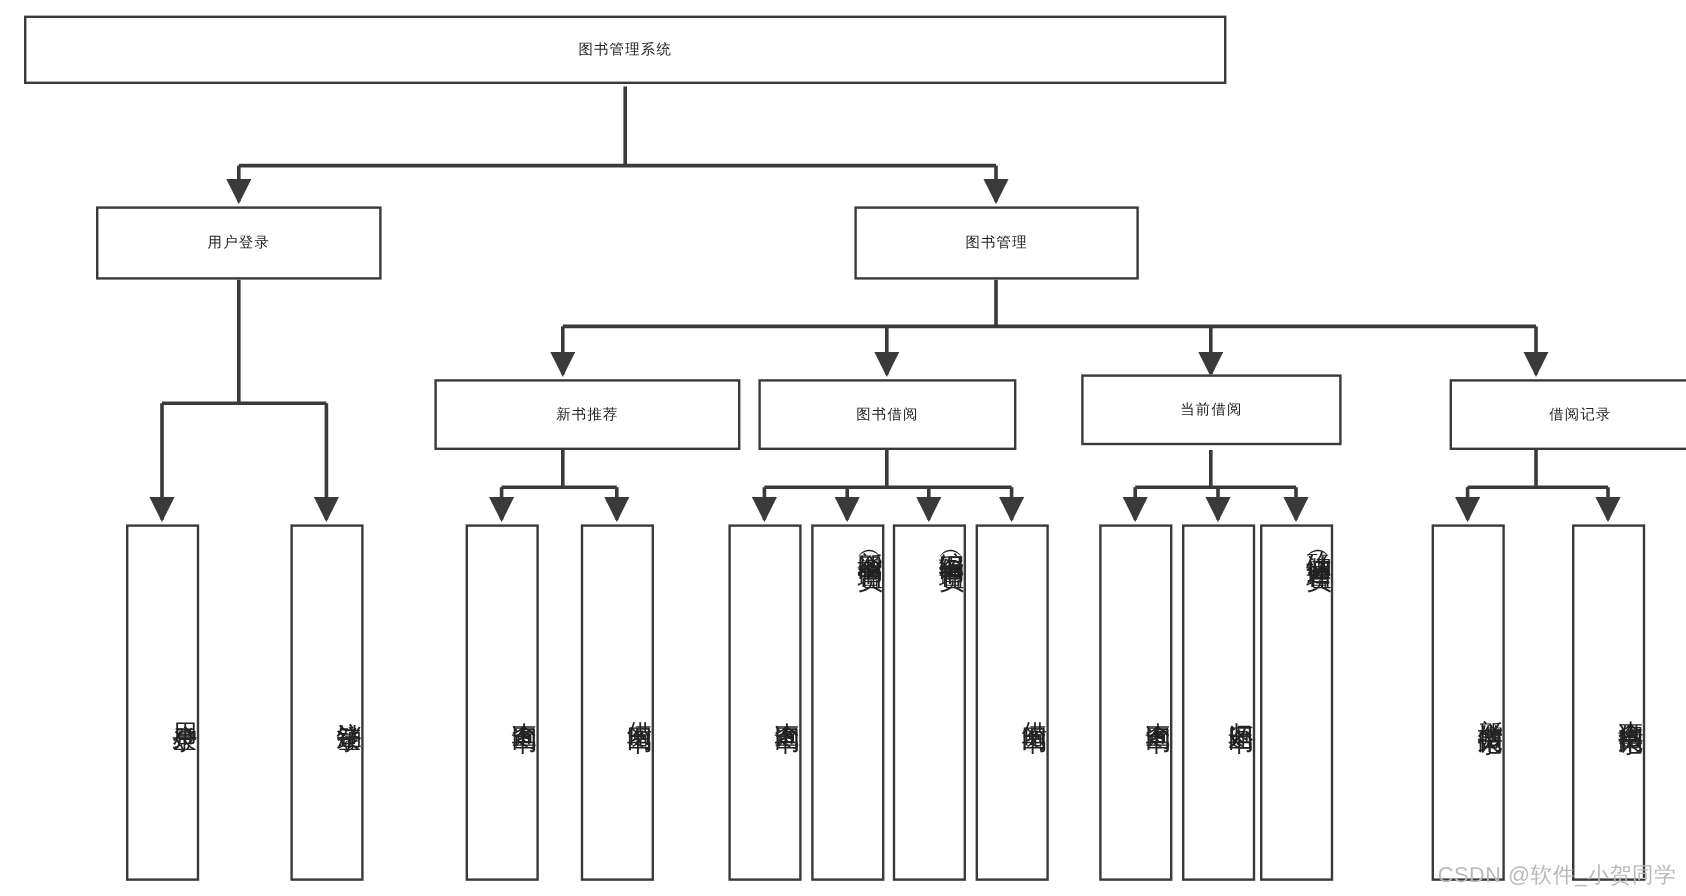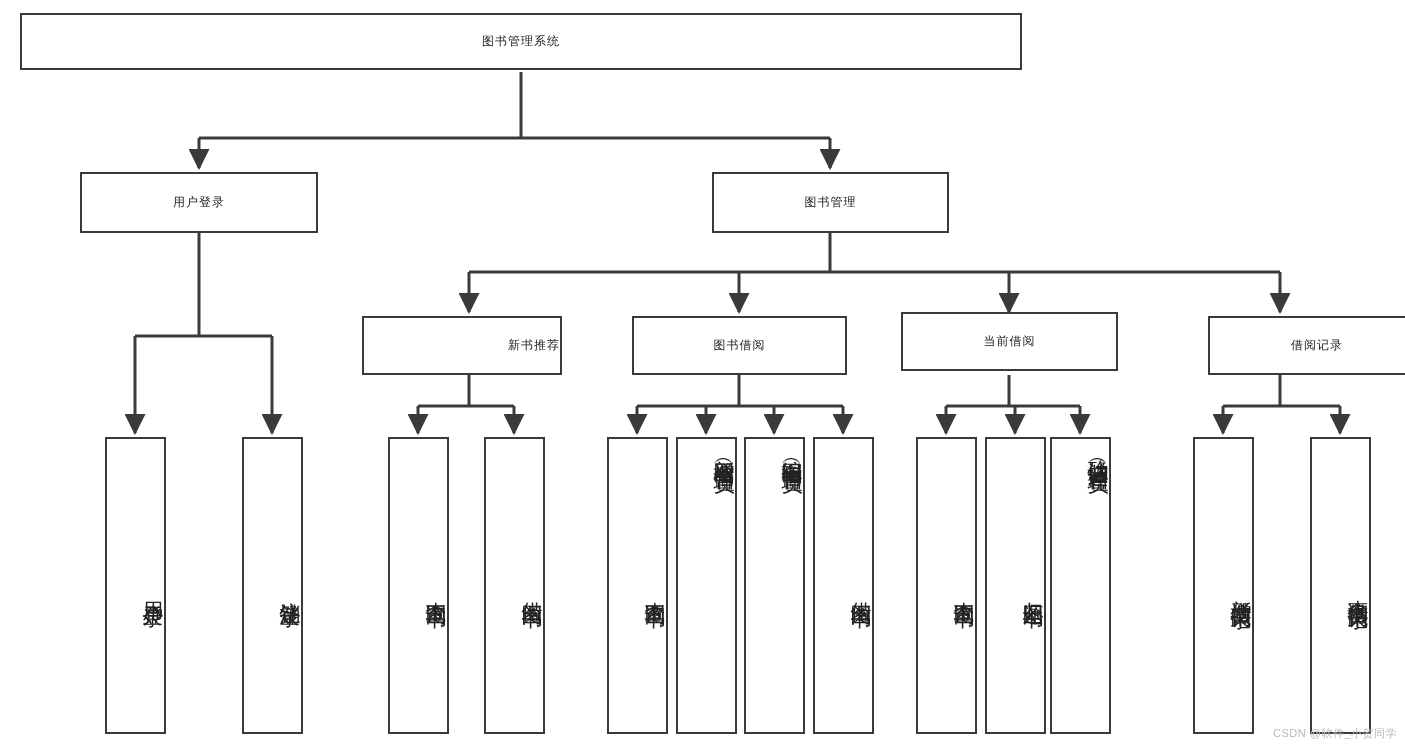--- a/index.html
+++ b/index.html
@@ -9,21 +9,21 @@
   svg.edges{position:absolute;left:0;top:0;width:1405px;height:747px;}
   .node{position:absolute;box-sizing:border-box;background:#ffffff;
         border:2px solid #3a3a3a;display:flex;align-items:center;
         justify-content:center;color:#222;}
   .node.h{font-size:12px;letter-spacing:1px;}
   .node.v{writing-mode:vertical-rl;text-orientation:upright;
           align-items:flex-start;justify-content:center;
           font-size:21px;line-height:1.05;padding-top:6px;letter-spacing:2px;}
   .node.v.top{justify-content:flex-start;padding-top:4px;}
   .watermark{position:absolute;right:8px;bottom:6px;color:#b9b9b9;
-             font-size:11px;letter-spacing:.5px;user-select:none;}
+             font-size:18px;letter-spacing:.5px;user-select:none;}
 </style>
 </head>
 <body>
 
 <div id="stage">
 
   <svg class="edges" viewBox="0 0 1405 747" xmlns="http://www.w3.org/2000/svg">
     <defs>
       <marker id="arr" viewBox="0 0 10 10" refX="9" refY="5" markerWidth="7" markerHeight="7" orient="auto-start-reverse">
         <path d="M 0 0 L 10 5 L 0 10 z" fill="#3a3a3a"></path>
@@ -77,21 +77,21 @@
     <span>图书管理系统</span>
   </div>
 
   <div class="node h" style="left:80px;top:172px;width:238px;height:61px;">
     <span>用户登录</span>
   </div>
   <div class="node h" style="left:712px;top:172px;width:237px;height:61px;align-items:center;">
     <span>图书管理</span>
   </div>
 
-  <div class="node h" style="left:362px;top:316px;width:200px;height:59px;justify-content:flex-end;">
+  <div class="node h" style="left:362px;top:316px;width:255px;height:59px;">
     <span>新书推荐</span>
   </div>
   <div class="node h" style="left:632px;top:316px;width:215px;height:59px;">
     <span>图书借阅</span>
   </div>
   <div class="node h" style="left:901px;top:312px;width:217px;height:59px;">
     <span>当前借阅</span>
   </div>
   <div class="node h" style="left:1208px;top:316px;width:218px;height:59px;">
     <span>借阅记录</span>

